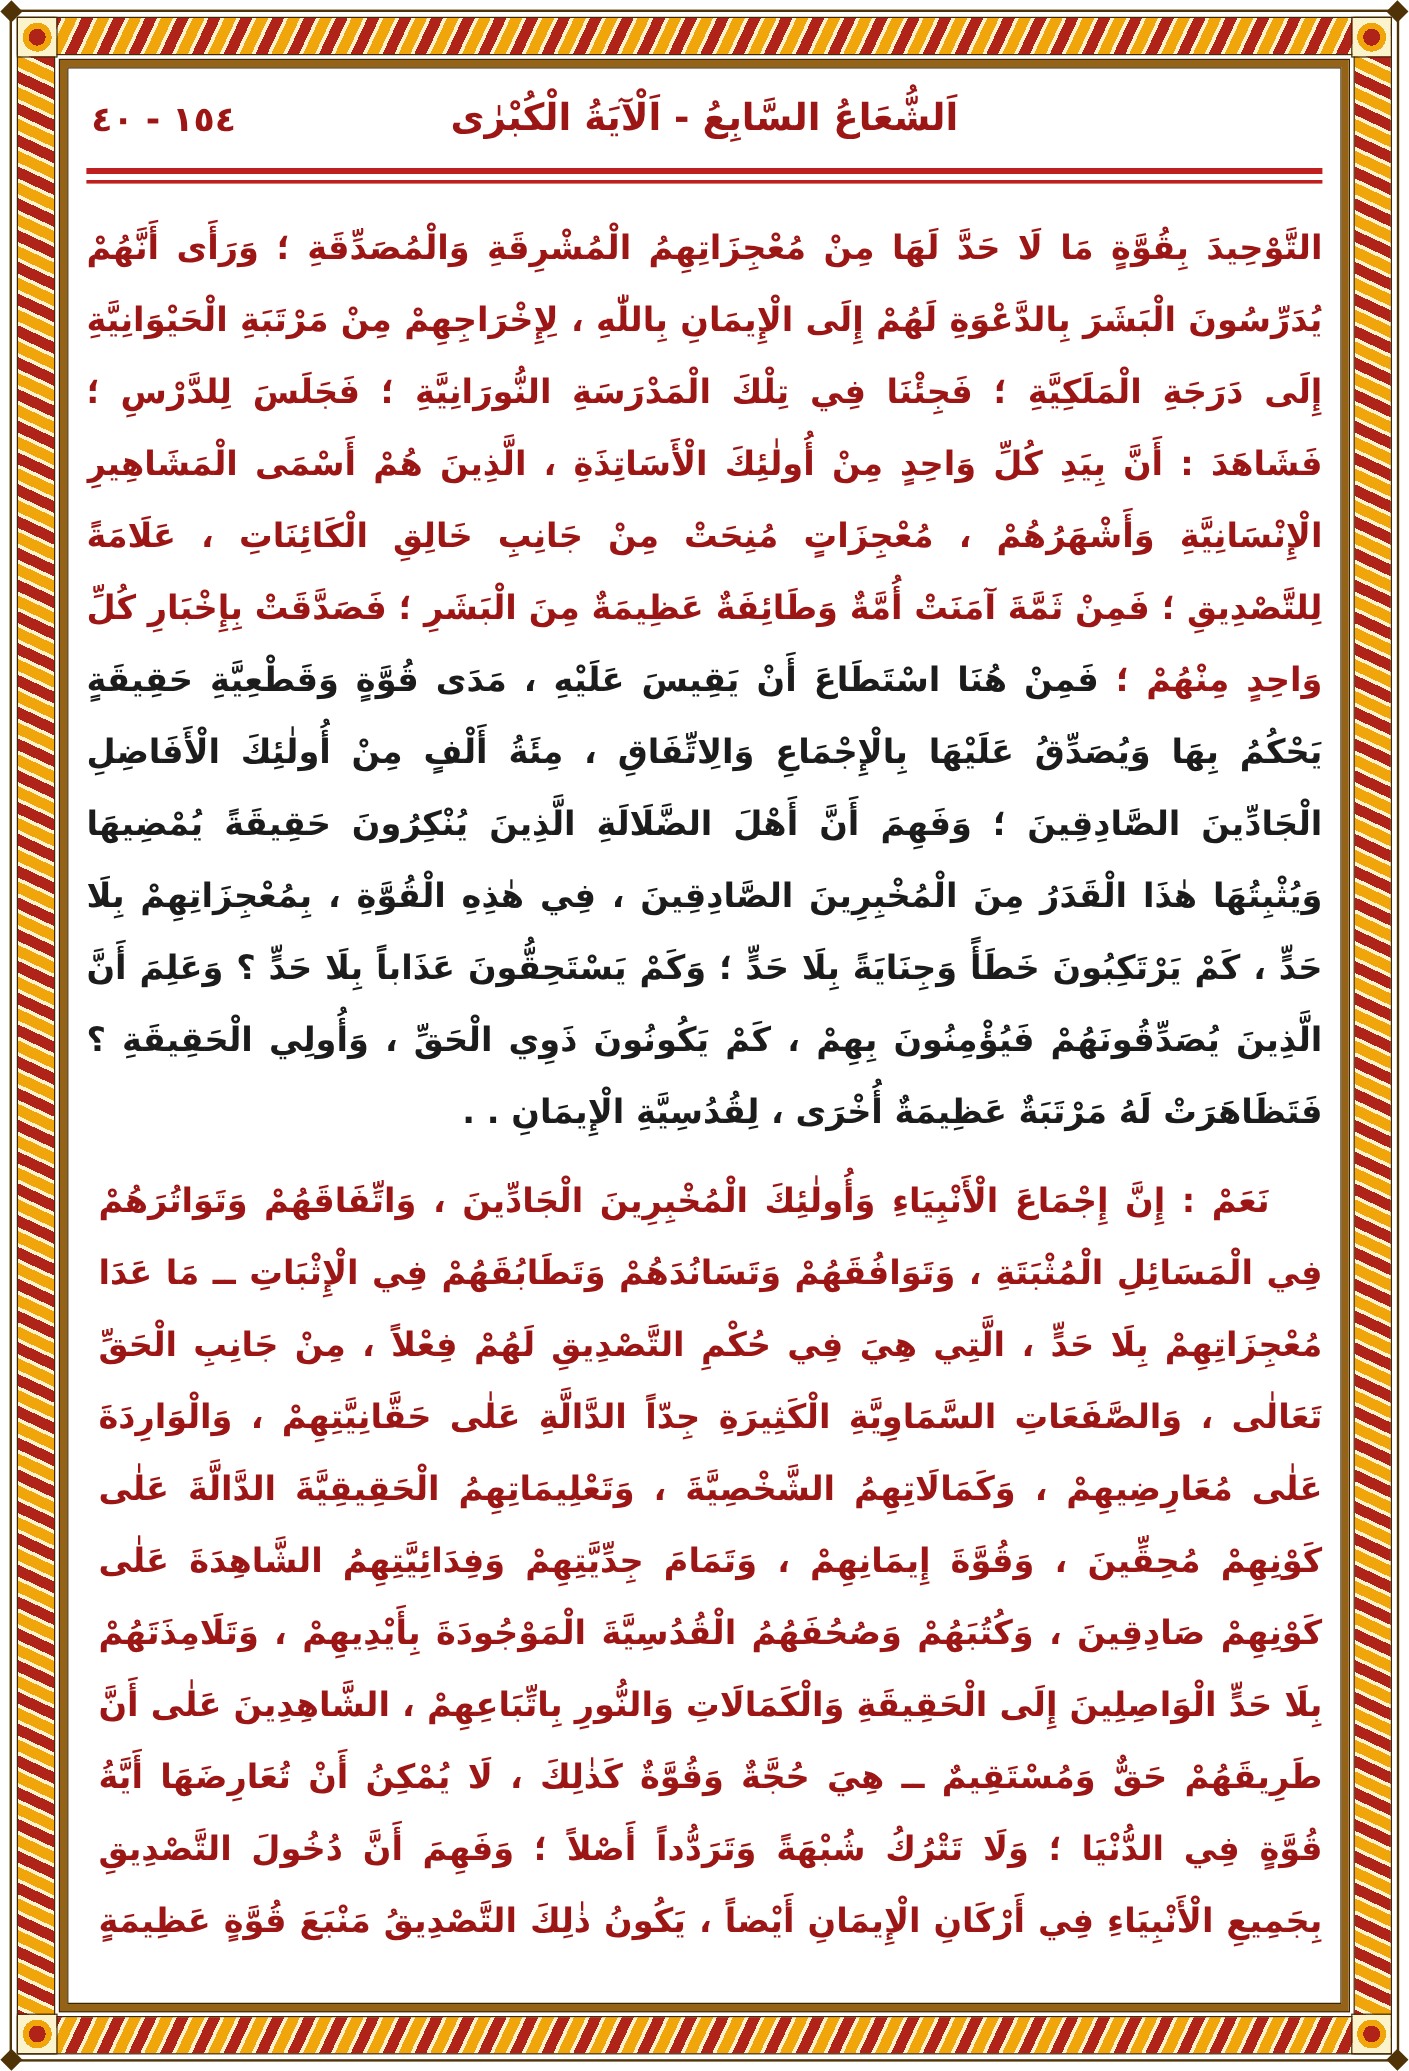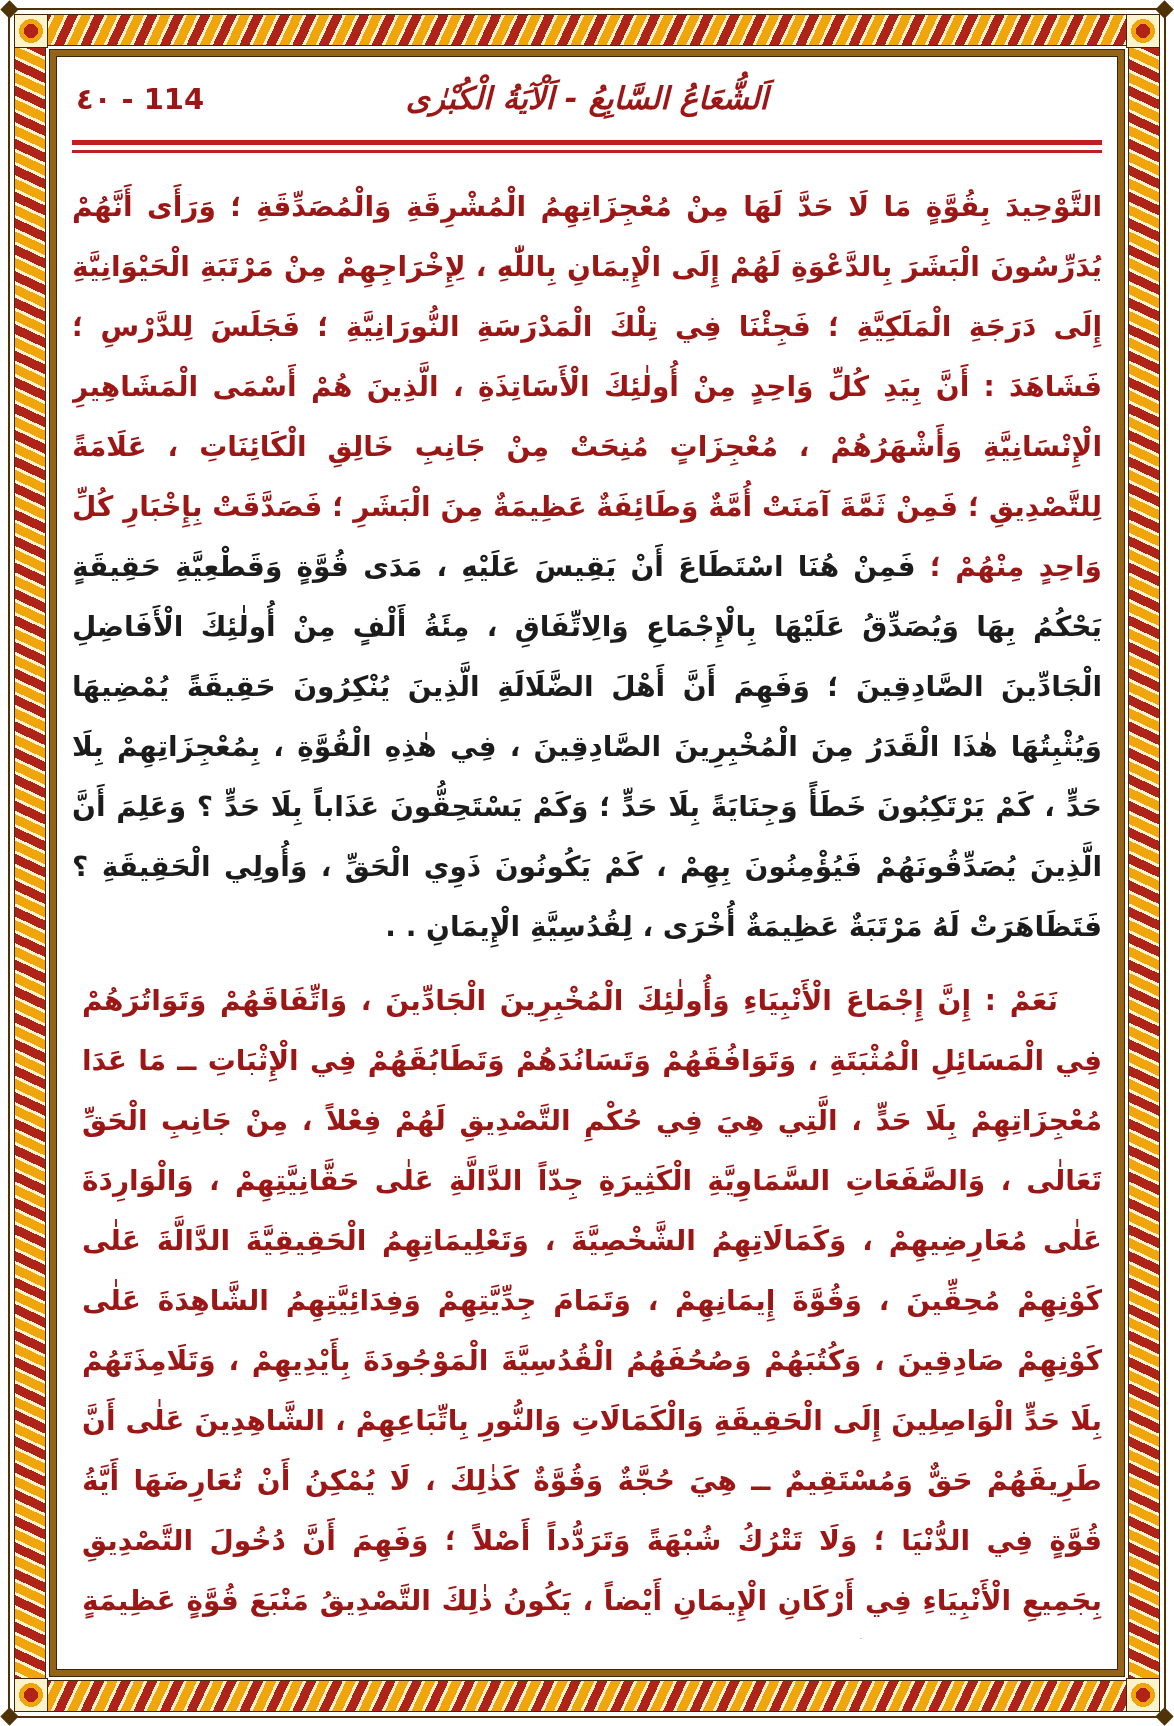--- a/index.html
+++ b/index.html
@@ -23,21 +23,21 @@
     background:radial-gradient(circle at 50% 50%, #b02318 0 7px, #f0a50a 7px 12px, #faf3cc 12px);}
   .corner-dot.tl{left:14px;top:14px}.corner-dot.tr{right:14px;top:14px}
   .corner-dot.bl{left:14px;bottom:14px}.corner-dot.br{right:14px;bottom:14px}
   .frame-inner{position:absolute;inset:50px;border:6px solid #956318;
     box-shadow:0 0 0 1px #3c2604, inset 0 0 0 1px #3c2604;pointer-events:none;}
 
   
   .content{position:absolute;top:64px;bottom:64px;left:72px;right:72px;}
   .header{position:relative;height:76px;direction:rtl;}
   .title{position:absolute;left:0;right:0;top:16px;text-align:center;
-    font-size:31px;font-weight:bold;color:#9c1616;font-style:italic;}
+    font-size:31px;font-weight:bold;color:#9c1616;}
   .pagenum{position:absolute;left:4px;top:18px;font-size:29px;font-weight:bold;
     color:#9c1616;direction:rtl;}
   .rule-thick{height:5px;background:#c01f1f;}
   .rule-thin{height:3px;background:#c01f1f;margin-top:5px;}
 
   .body-text{margin-top:24px;direction:rtl;height:1462px;overflow:hidden;}
   .para{margin:0 0 14px 0;font-size:28px;line-height:60px;font-weight:bold;
     text-align:justify;color:#1c1c1c;}
   .para.indent{text-indent:44px;}
   .para.last-center{text-align-last:center;margin-left:10px;}
@@ -56,21 +56,21 @@
 <div class="band v right"></div>
 <div class="corner-dot tl"></div>
 <div class="corner-dot tr"></div>
 <div class="corner-dot bl"></div>
 <div class="corner-dot br"></div>
 <div class="frame-inner"></div>
 
 <div class="content">
   <div class="header">
     <div class="title">اَلشُّعَاعُ السَّابِعُ - اَلْآيَةُ الْكُبْرٰى</div>
-    <div class="pagenum">114 - ٤٠</div>
+    <div class="pagenum">١٥٤ - ٤٠</div>
   </div>
   <div class="rule-thick"></div>
   <div class="rule-thin"></div>
   <div class="body-text" id="body-text">
       <p class="para"><span style="color: rgb(156, 22, 22);">التَّوْحِيدَ بِقُوَّةٍ مَا لَا حَدَّ لَهَا مِنْ مُعْجِزَاتِهِمُ الْمُشْرِقَةِ وَالْمُصَدِّقَةِ ؛ وَرَأَى أَنَّهُمْ يُدَرِّسُونَ الْبَشَرَ بِالدَّعْوَةِ لَهُمْ إِلَى الْإِيمَانِ بِاللّٰهِ ، لِإِخْرَاجِهِمْ مِنْ مَرْتَبَةِ الْحَيْوَانِيَّةِ إِلَى دَرَجَةِ الْمَلَكِيَّةِ ؛ فَجِئْنَا فِي تِلْكَ الْمَدْرَسَةِ النُّورَانِيَّةِ ؛ فَجَلَسَ لِلدَّرْسِ ؛ فَشَاهَدَ : أَنَّ بِيَدِ كُلِّ وَاحِدٍ مِنْ أُولٰئِكَ الْأَسَاتِذَةِ ، الَّذِينَ هُمْ أَسْمَى الْمَشَاهِيرِ الْإِنْسَانِيَّةِ وَأَشْهَرُهُمْ ، مُعْجِزَاتٍ مُنِحَتْ مِنْ جَانِبِ خَالِقِ الْكَائِنَاتِ ، عَلَامَةً لِلتَّصْدِيقِ ؛ فَمِنْ ثَمَّةَ آمَنَتْ أُمَّةٌ وَطَائِفَةٌ عَظِيمَةٌ مِنَ الْبَشَرِ ؛ فَصَدَّقَتْ بِإِخْبَارِ كُلِّ وَاحِدٍ مِنْهُمْ ؛ </span><span style="color: rgb(28, 28, 28);">فَمِنْ هُنَا اسْتَطَاعَ أَنْ يَقِيسَ عَلَيْهِ ، مَدَى قُوَّةٍ وَقَطْعِيَّةِ حَقِيقَةٍ يَحْكُمُ بِهَا وَيُصَدِّقُ عَلَيْهَا بِالْإِجْمَاعِ وَالِاتِّفَاقِ ، مِئَةُ أَلْفٍ مِنْ أُولٰئِكَ الْأَفَاضِلِ الْجَادِّينَ الصَّادِقِينَ ؛ وَفَهِمَ أَنَّ أَهْلَ الضَّلَالَةِ الَّذِينَ يُنْكِرُونَ حَقِيقَةً يُمْضِيهَا وَيُثْبِتُهَا هٰذَا الْقَدَرُ مِنَ الْمُخْبِرِينَ الصَّادِقِينَ ، فِي هٰذِهِ الْقُوَّةِ ، بِمُعْجِزَاتِهِمْ بِلَا حَدٍّ ، كَمْ يَرْتَكِبُونَ خَطَأً وَجِنَايَةً بِلَا حَدٍّ ؛ وَكَمْ يَسْتَحِقُّونَ عَذَاباً بِلَا حَدٍّ ؟ وَعَلِمَ أَنَّ الَّذِينَ يُصَدِّقُونَهُمْ فَيُؤْمِنُونَ بِهِمْ ، كَمْ يَكُونُونَ ذَوِي الْحَقِّ ، وَأُولِي الْحَقِيقَةِ ؟ فَتَظَاهَرَتْ لَهُ مَرْتَبَةٌ عَظِيمَةٌ أُخْرَى ، لِقُدُسِيَّةِ الْإِيمَانِ . .</span></p>
       <p class="para indent last-center"><span style="color: rgb(156, 22, 22);">نَعَمْ : إِنَّ إِجْمَاعَ الْأَنْبِيَاءِ وَأُولٰئِكَ الْمُخْبِرِينَ الْجَادِّينَ ، وَاتِّفَاقَهُمْ وَتَوَاتُرَهُمْ فِي الْمَسَائِلِ الْمُثْبَتَةِ ، وَتَوَافُقَهُمْ وَتَسَانُدَهُمْ وَتَطَابُقَهُمْ فِي الْإِثْبَاتِ ــ مَا عَدَا مُعْجِزَاتِهِمْ بِلَا حَدٍّ ، الَّتِي هِيَ فِي حُكْمِ التَّصْدِيقِ لَهُمْ فِعْلاً ، مِنْ جَانِبِ الْحَقِّ تَعَالٰى ، وَالصَّفَعَاتِ السَّمَاوِيَّةِ الْكَثِيرَةِ جِدّاً الدَّالَّةِ عَلٰى حَقَّانِيَّتِهِمْ ، وَالْوَارِدَةَ عَلٰى مُعَارِضِيهِمْ ، وَكَمَالَاتِهِمُ الشَّخْصِيَّةَ ، وَتَعْلِيمَاتِهِمُ الْحَقِيقِيَّةَ الدَّالَّةَ عَلٰى كَوْنِهِمْ مُحِقِّينَ ، وَقُوَّةَ إِيمَانِهِمْ ، وَتَمَامَ جِدِّيَّتِهِمْ وَفِدَائِيَّتِهِمُ الشَّاهِدَةَ عَلٰى كَوْنِهِمْ صَادِقِينَ ، وَكُتُبَهُمْ وَصُحُفَهُمُ الْقُدُسِيَّةَ الْمَوْجُودَةَ بِأَيْدِيهِمْ ، وَتَلَامِذَتَهُمْ بِلَا حَدٍّ الْوَاصِلِينَ إِلَى الْحَقِيقَةِ وَالْكَمَالَاتِ وَالنُّورِ بِاتِّبَاعِهِمْ ، الشَّاهِدِينَ عَلٰى أَنَّ طَرِيقَهُمْ حَقٌّ وَمُسْتَقِيمٌ ــ هِيَ حُجَّةٌ وَقُوَّةٌ كَذٰلِكَ ، لَا يُمْكِنُ أَنْ تُعَارِضَهَا أَيَّةُ قُوَّةٍ فِي الدُّنْيَا ؛ وَلَا تَتْرُكُ شُبْهَةً وَتَرَدُّداً أَصْلاً ؛ وَفَهِمَ أَنَّ دُخُولَ التَّصْدِيقِ بِجَمِيعِ الْأَنْبِيَاءِ فِي أَرْكَانِ الْإِيمَانِ أَيْضاً ، يَكُونُ ذٰلِكَ التَّصْدِيقُ مَنْبَعَ قُوَّةٍ عَظِيمَةٍ ؛ فَتَلَقَّى مِنْ دُرُوسِهِمْ كَثِيراً مِنَ الْفَيْضِ الْإِيمَانِيِّ . .</span></p>
       <p class="para indent"><span style="color: #0369a1;">هٰذَا ؛ </span><span style="color: #000000;">فَقِيلَ </span><span style="color: rgb(28, 28, 28);">فِي الْمَرْتَبَةِ الثَّامِنَةِ مِنَ الْمَقَامِ الْأَوَّلِ ، فِي مَعْنٰى إِفَادَةِ دَرْسِ هٰذَا الْمُسَافِرِ ،</span></p>
     </div>
 </div>
 

